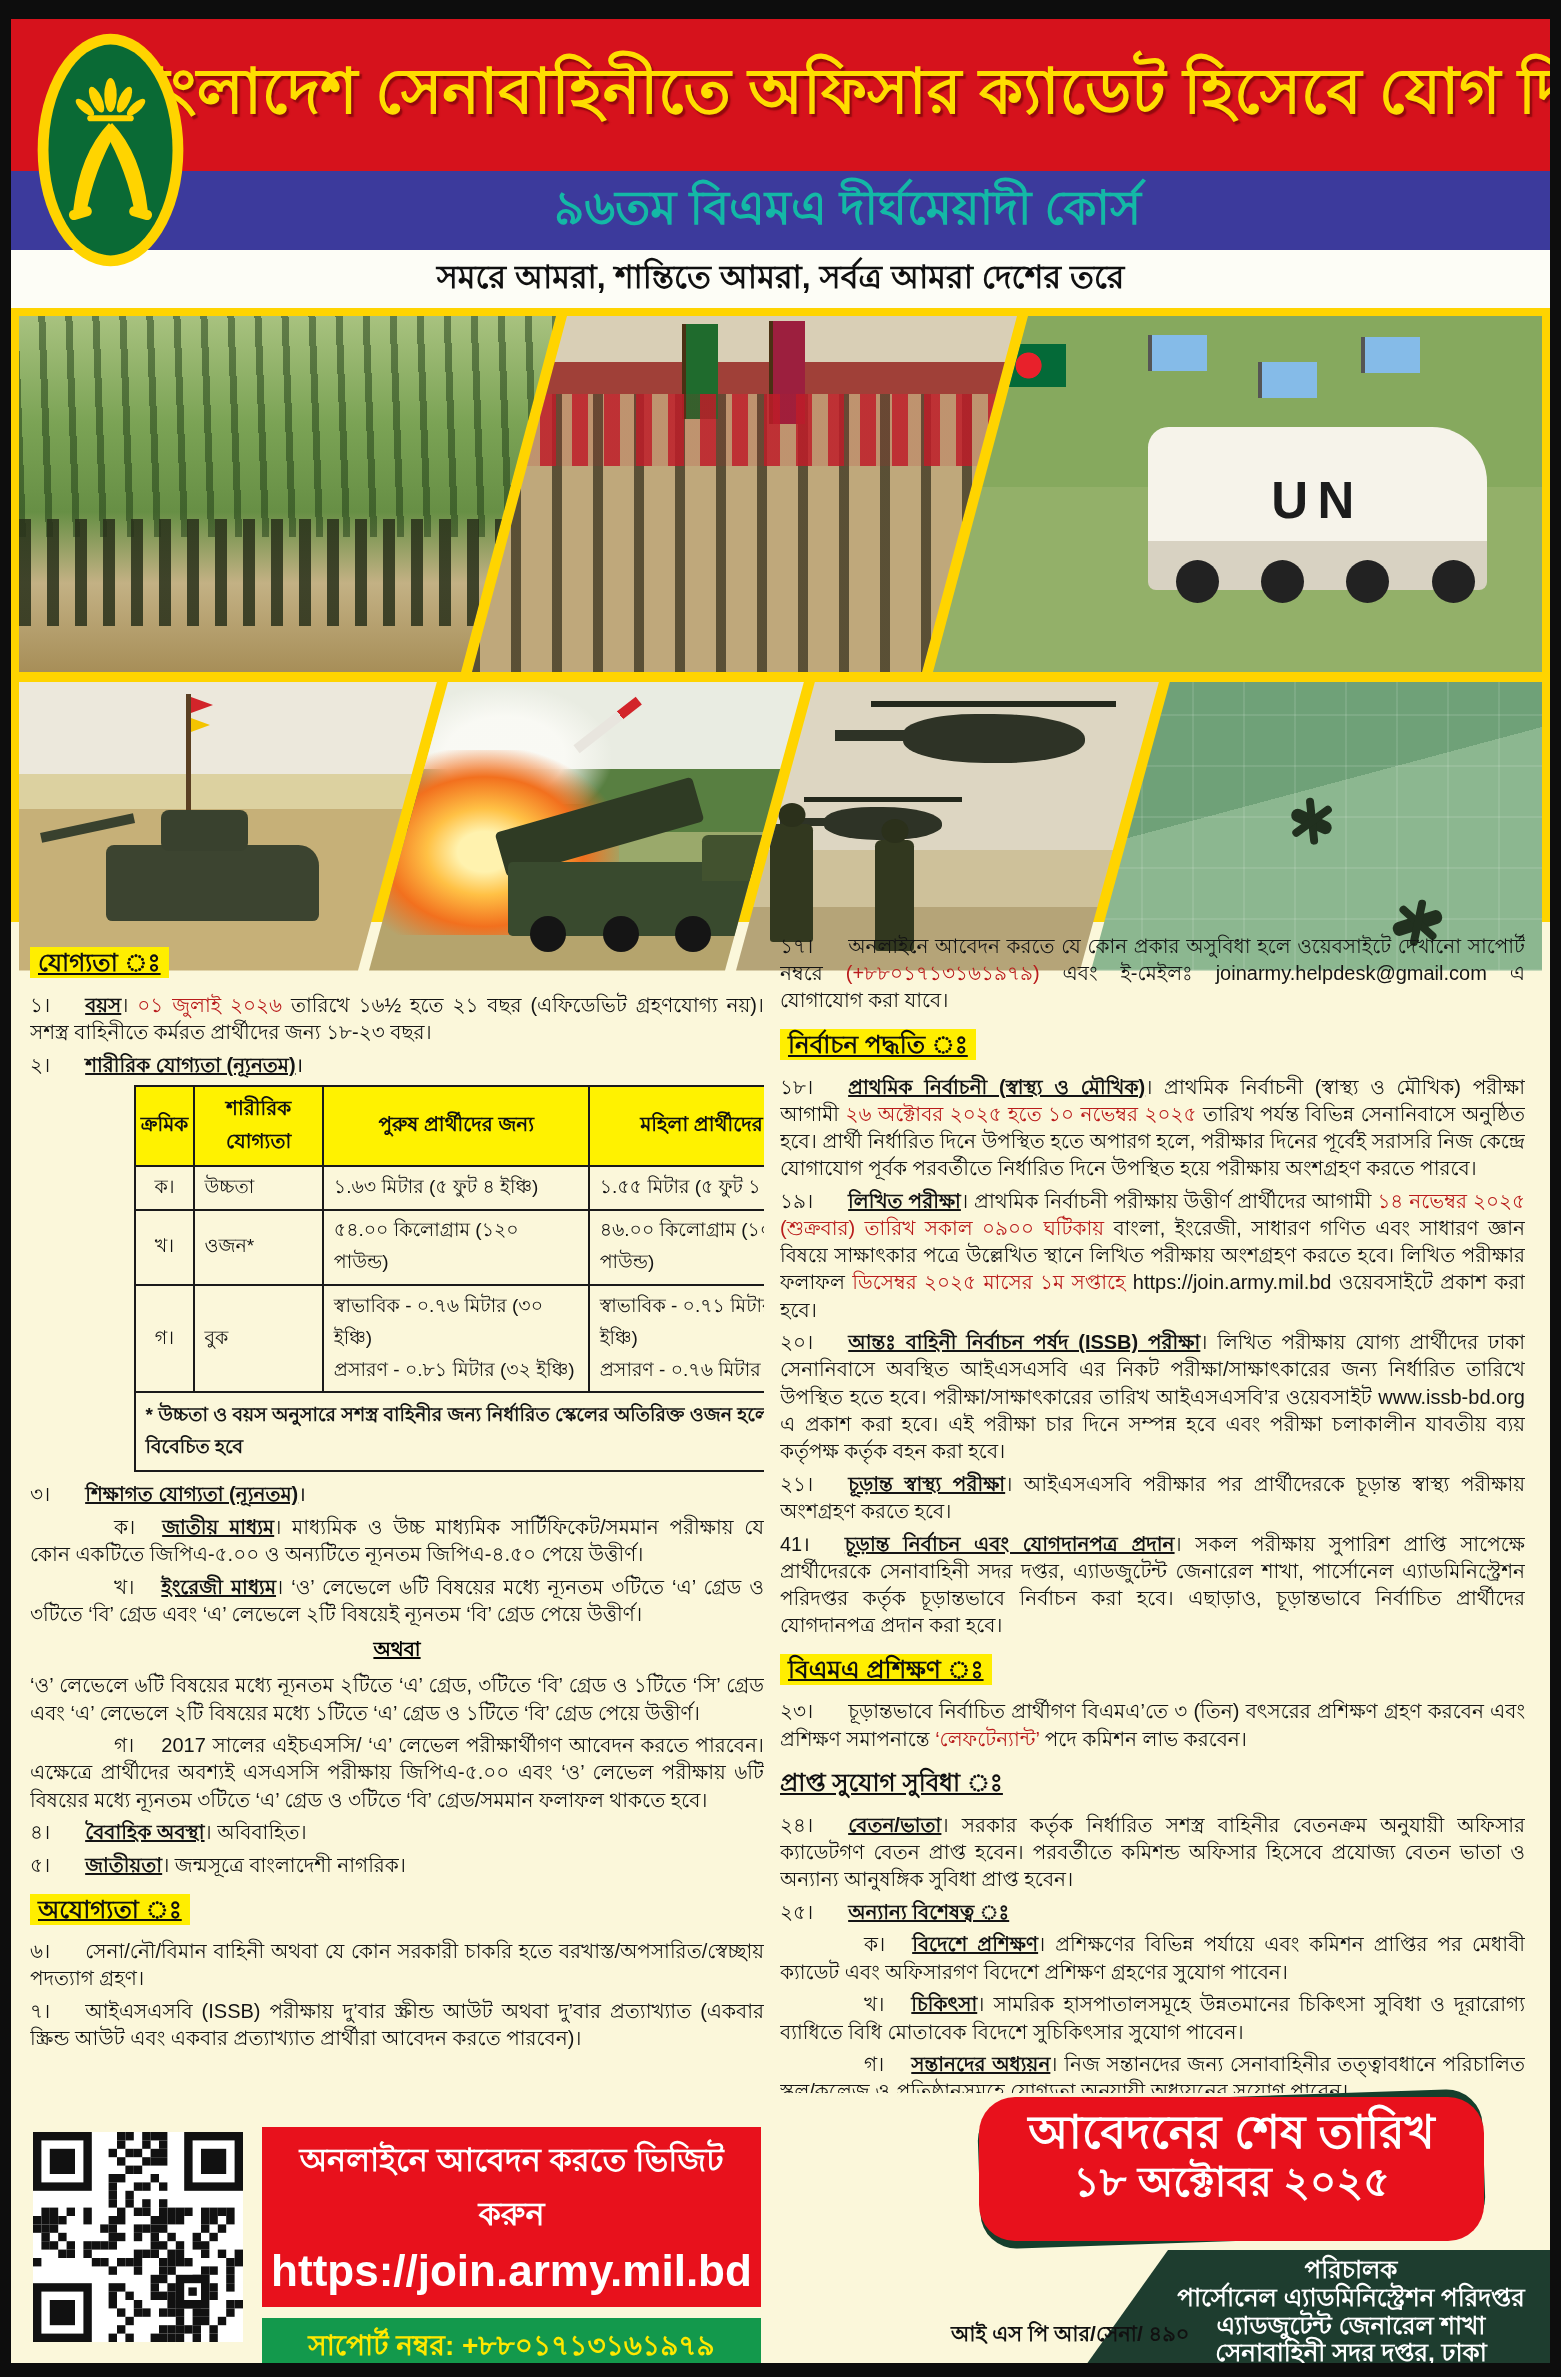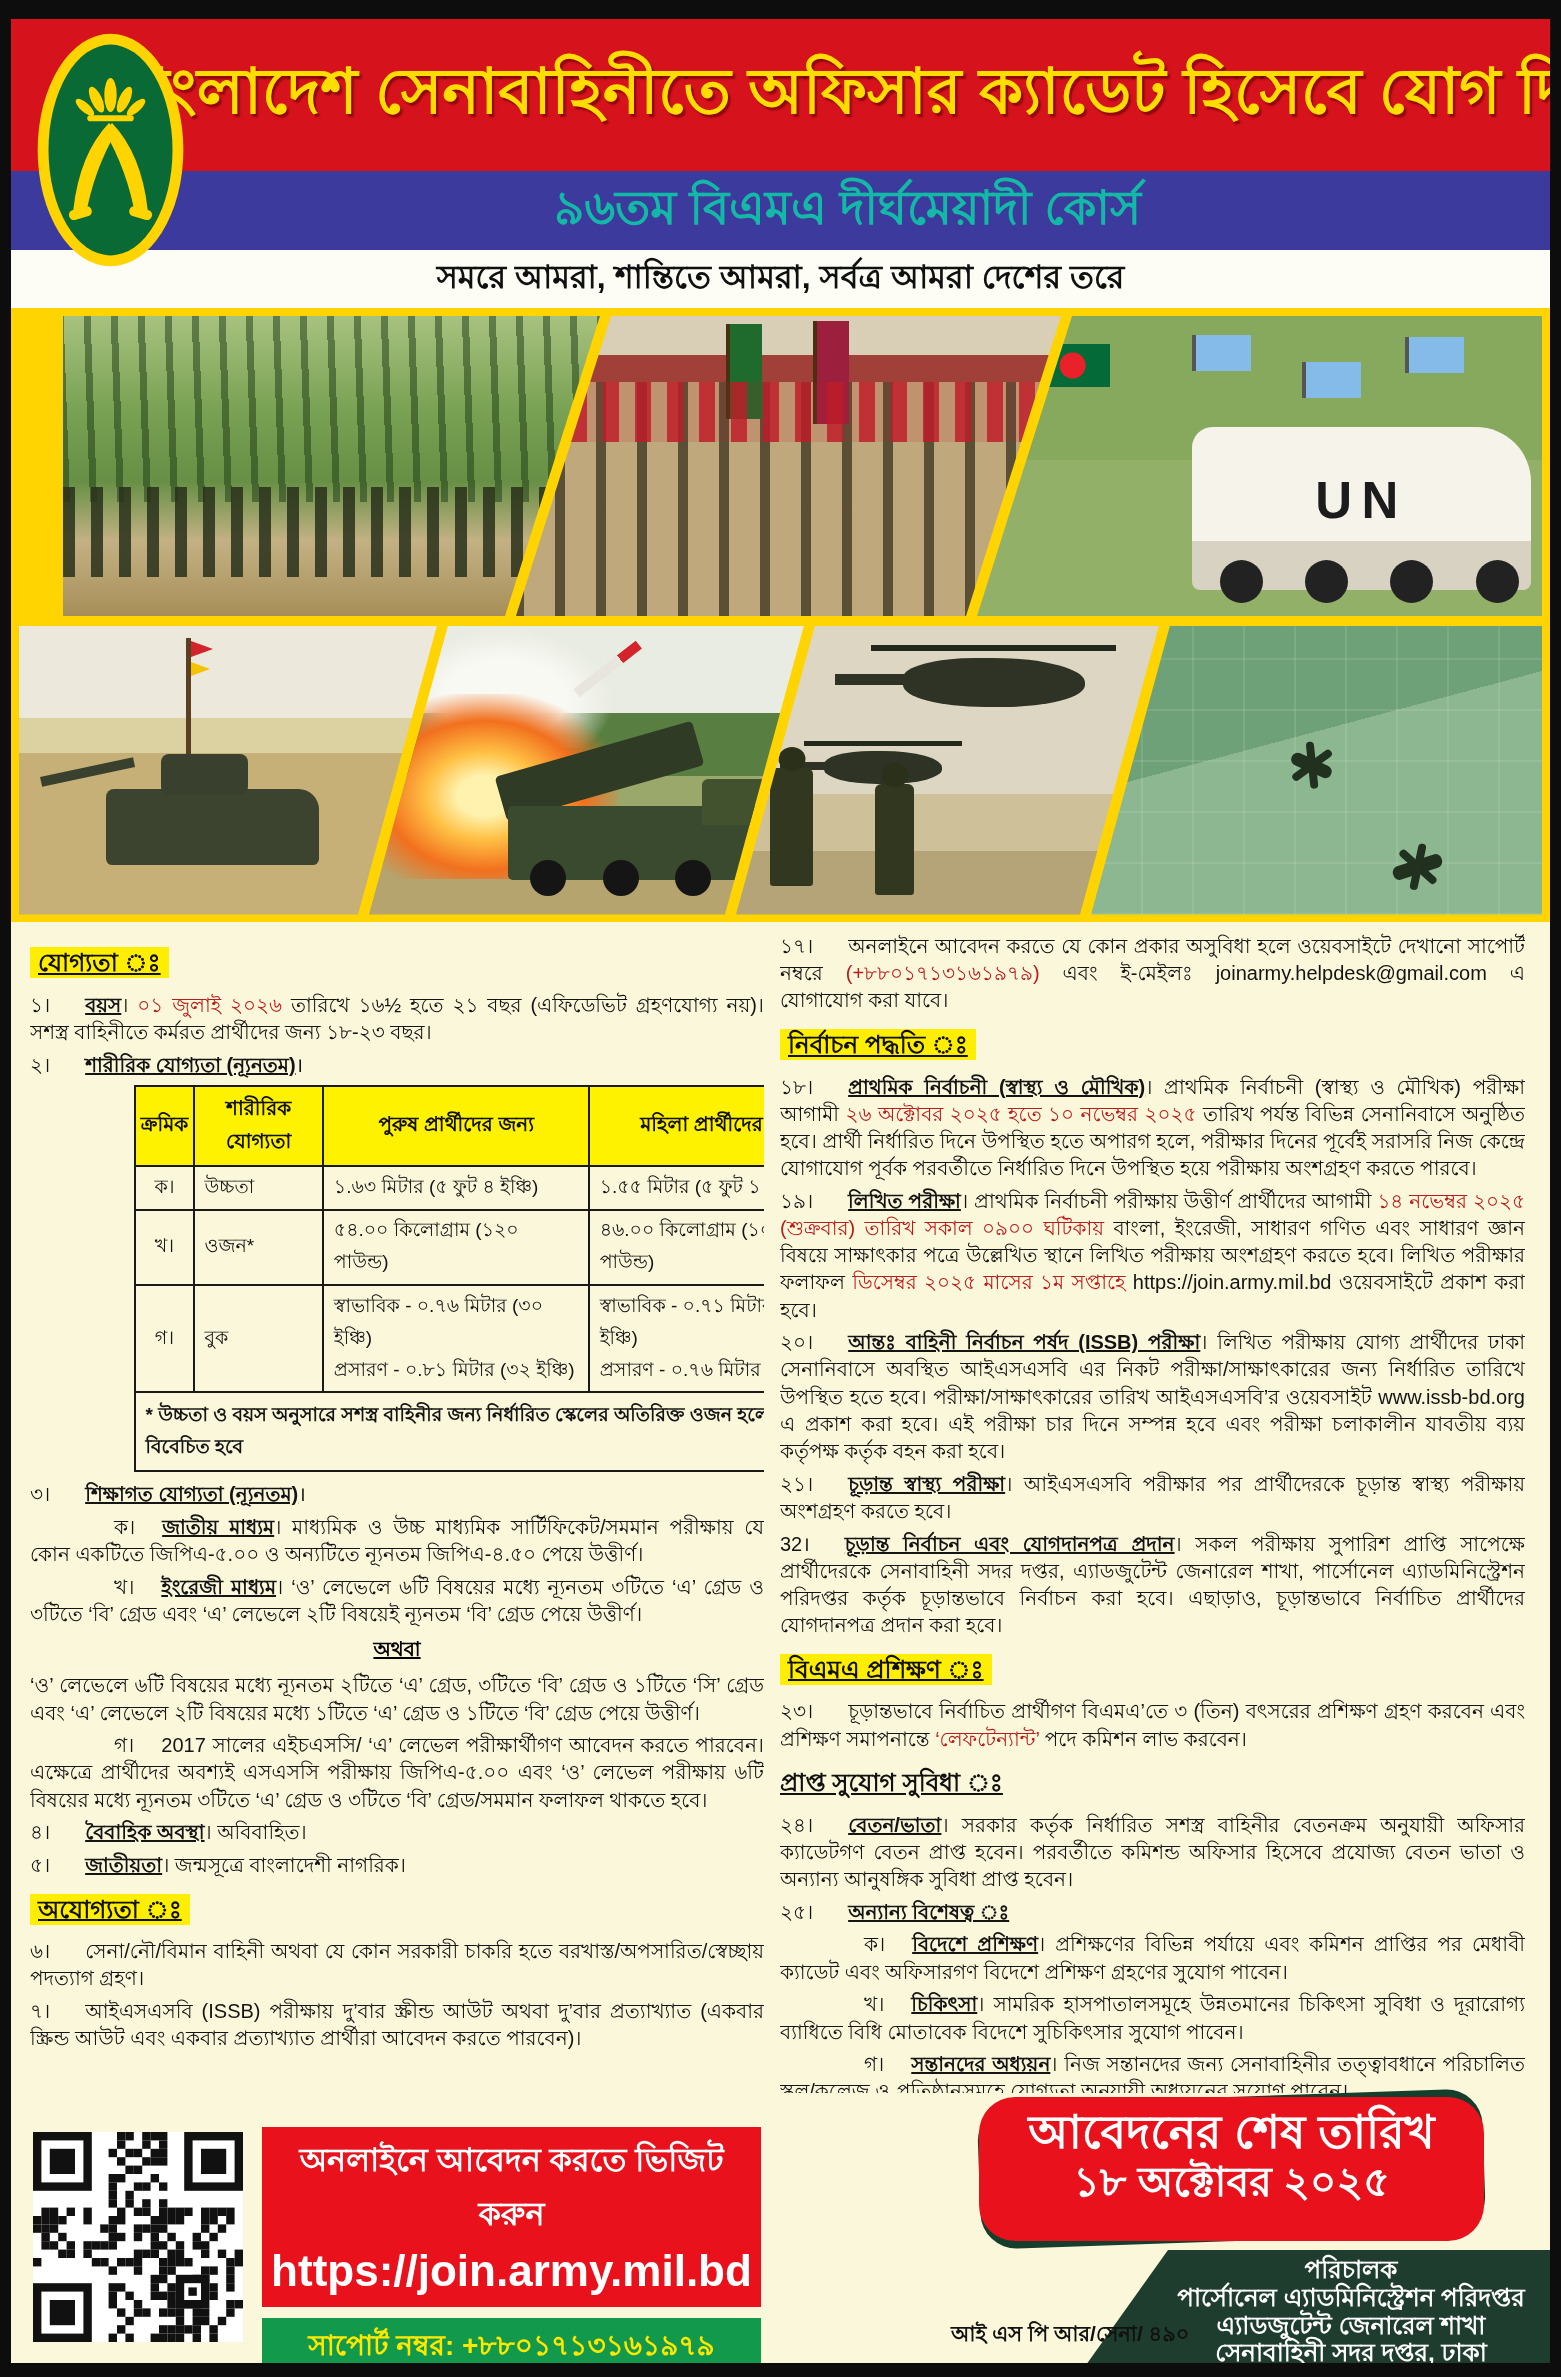--- a/index.html
+++ b/index.html
@@ -10,21 +10,21 @@
   .band-red{height:152px;background:#d6121c;display:flex;align-items:center;justify-content:center;padding-left:162px;}
   .title{font-size:63px;font-weight:bold;color:#ffdd00;text-shadow:2.4px 3.2px 1.6px rgba(90,0,0,.55);white-space:nowrap;}
   .band-blue{height:79px;background:#3c3a9c;display:flex;align-items:center;justify-content:center;padding-left:134px;}
   .course{font-size:47px;font-weight:bold;color:#14b8a6;white-space:nowrap;}
   .band-white{height:58px;background:#fdfdf6;display:flex;align-items:center;justify-content:center;}
   .motto{font-size:32px;font-weight:bold;color:#101010;white-space:nowrap;}
   .logo{position:absolute;left:22px;top:9.5px;width:155px;height:242px;z-index:9;}
   
   .collage{height:614px;background:#ffd400;padding:8px;box-sizing:border-box;}
   .crow{position:relative;overflow:hidden;}
-  .r1{height:300px;margin-bottom:9.5px;margin-left:44px;}
+  .r1{height:356px;margin-bottom:9.5px;}
   .r2{height:289px;}
   .photo{position:absolute;inset:0;}
   .photo i{position:absolute;display:block;}
   .p1{clip-path:polygon(0 0,537px 0,442px 100%,0 100%);
       background:linear-gradient(180deg,#a8c27f 0%,#7ba355 30%,#678f45 55%,#c3b184 75%,#a78e58 100%);}
   .p1::before{content:"";position:absolute;left:0;top:0;width:553px;height:62%;
       background:repeating-linear-gradient(88deg,rgba(27,56,20,.5) 0 7px,rgba(27,56,20,0) 7px 27px);}
   .p1::after{content:"";position:absolute;left:0;bottom:13%;width:537px;height:30%;
       background:repeating-linear-gradient(90deg,rgba(40,48,26,.85) 0 12px,rgba(0,0,0,0) 12px 28px);}
   .p2{clip-path:polygon(548px 0,998px 0,903px 100%,453px 100%);
@@ -257,21 +257,21 @@
         <p class="item"><span class="num">৬।</span><span>সেনা/নৌ/বিমান বাহিনী অথবা যে কোন সরকারী চাকরি হতে বরখাস্ত/অপসারিত/স্বেচ্ছায় পদত্যাগ গ্রহণ।</span></p>
         <p class="item"><span class="num">৭।</span><span>আইএসএসবি (ISSB) পরীক্ষায় দু’বার স্ক্রীন্ড আউট অথবা দু’বার প্রত্যাখ্যাত (একবার স্ক্রিন্ড আউট এবং একবার প্রত্যাখ্যাত প্রার্থীরা আবেদন করতে পারবেন)।</span></p>
       </div>
     <div id="right-col">
         <p class="item"><span class="num">১৭।</span><span>অনলাইনে আবেদন করতে যে কোন প্রকার অসুবিধা হলে ওয়েবসাইটে দেখানো সাপোর্ট নম্বরে </span><span class="r">(+৮৮০১৭১৩১৬১৯৭৯)</span><span> এবং ই-মেইলঃ joinarmy.helpdesk@gmail.com এ যোগাযোগ করা যাবে।</span></p>
         <div class="sec-h hl"><span>নির্বাচন পদ্ধতি ঃ</span></div>
         <p class="item"><span class="num">১৮।</span><span class="lu">প্রাথমিক নির্বাচনী (স্বাস্থ্য ও মৌখিক)</span><span>।  প্রাথমিক নির্বাচনী (স্বাস্থ্য ও মৌখিক) পরীক্ষা আগামী </span><span class="r">২৬ অক্টোবর ২০২৫ হতে ১০ নভেম্বর ২০২৫</span><span> তারিখ পর্যন্ত বিভিন্ন সেনানিবাসে অনুষ্ঠিত হবে। প্রার্থী নির্ধারিত দিনে উপস্থিত হতে অপারগ হলে, পরীক্ষার দিনের পূর্বেই সরাসরি নিজ কেন্দ্রে যোগাযোগ পূর্বক পরবর্তীতে নির্ধারিত দিনে উপস্থিত হয়ে পরীক্ষায় অংশগ্রহণ করতে পারবে।</span></p>
         <p class="item"><span class="num">১৯।</span><span class="lu">লিখিত পরীক্ষা</span><span>।  প্রাথমিক নির্বাচনী পরীক্ষায় উত্তীর্ণ প্রার্থীদের আগামী </span><span class="r">১৪ নভেম্বর ২০২৫ (শুক্রবার) তারিখ সকাল ০৯০০ ঘটিকায়</span><span> বাংলা, ইংরেজী, সাধারণ গণিত এবং সাধারণ জ্ঞান বিষয়ে সাক্ষাৎকার পত্রে উল্লেখিত স্থানে লিখিত পরীক্ষায় অংশগ্রহণ করতে হবে। লিখিত পরীক্ষার ফলাফল </span><span class="r">ডিসেম্বর ২০২৫ মাসের ১ম সপ্তাহে</span><span> https://join.army.mil.bd ওয়েবসাইটে প্রকাশ করা হবে।</span></p>
         <p class="item"><span class="num">২০।</span><span class="lu">আন্তঃ বাহিনী নির্বাচন পর্ষদ (ISSB) পরীক্ষা</span><span>।  লিখিত পরীক্ষায় যোগ্য প্রার্থীদের ঢাকা সেনানিবাসে অবস্থিত আইএসএসবি এর নিকট পরীক্ষা/সাক্ষাৎকারের জন্য নির্ধারিত তারিখে উপস্থিত হতে হবে। পরীক্ষা/সাক্ষাৎকারের তারিখ আইএসএসবি’র ওয়েবসাইট www.issb-bd.org এ প্রকাশ করা হবে। এই পরীক্ষা চার দিনে সম্পন্ন হবে এবং পরীক্ষা চলাকালীন যাবতীয় ব্যয় কর্তৃপক্ষ কর্তৃক বহন করা হবে।</span></p>
         <p class="item"><span class="num">২১।</span><span class="lu">চূড়ান্ত স্বাস্থ্য পরীক্ষা</span><span>।  আইএসএসবি পরীক্ষার পর প্রার্থীদেরকে চূড়ান্ত স্বাস্থ্য পরীক্ষায় অংশগ্রহণ করতে হবে।</span></p>
-        <p class="item"><span class="num">32।</span><span class="lu">চূড়ান্ত নির্বাচন এবং যোগদানপত্র প্রদান</span><span>।  সকল পরীক্ষায় সুপারিশ প্রাপ্তি সাপেক্ষে প্রার্থীদেরকে সেনাবাহিনী সদর দপ্তর, এ্যাডজুটেন্ট জেনারেল শাখা, পার্সোনেল এ্যাডমিনিস্ট্রেশন পরিদপ্তর কর্তৃক চূড়ান্তভাবে নির্বাচন করা হবে। এছাড়াও, চূড়ান্তভাবে নির্বাচিত প্রার্থীদের যোগদানপত্র প্রদান করা হবে।</span></p>
+        <p class="item"><span class="num">41।</span><span class="lu">চূড়ান্ত নির্বাচন এবং যোগদানপত্র প্রদান</span><span>।  সকল পরীক্ষায় সুপারিশ প্রাপ্তি সাপেক্ষে প্রার্থীদেরকে সেনাবাহিনী সদর দপ্তর, এ্যাডজুটেন্ট জেনারেল শাখা, পার্সোনেল এ্যাডমিনিস্ট্রেশন পরিদপ্তর কর্তৃক চূড়ান্তভাবে নির্বাচন করা হবে। এছাড়াও, চূড়ান্তভাবে নির্বাচিত প্রার্থীদের যোগদানপত্র প্রদান করা হবে।</span></p>
         <div class="sec-h hl"><span>বিএমএ প্রশিক্ষণ ঃ</span></div>
         <p class="item"><span class="num">২৩।</span><span>চূড়ান্তভাবে নির্বাচিত প্রার্থীগণ বিএমএ’তে ৩ (তিন) বৎসরের প্রশিক্ষণ গ্রহণ করবেন এবং প্রশিক্ষণ সমাপনান্তে </span><span class="r">‘লেফটেন্যান্ট’</span><span> পদে কমিশন লাভ করবেন।</span></p>
         <div class="sec-h"><span>প্রাপ্ত সুযোগ সুবিধা ঃ</span></div>
         <p class="item"><span class="num">২৪।</span><span class="lu">বেতন/ভাতা</span><span>।  সরকার কর্তৃক নির্ধারিত সশস্ত্র বাহিনীর বেতনক্রম অনুযায়ী অফিসার ক্যাডেটগণ বেতন প্রাপ্ত হবেন। পরবর্তীতে কমিশন্ড অফিসার হিসেবে প্রযোজ্য বেতন ভাতা ও অন্যান্য আনুষঙ্গিক সুবিধা প্রাপ্ত হবেন।</span></p>
         <p class="item"><span class="num">২৫।</span><span class="lu">অন্যান্য বিশেষত্ব ঃ</span></p>
         <p class="item sub"><span class="num">ক।</span><span class="lu">বিদেশে প্রশিক্ষণ</span><span>।  প্রশিক্ষণের বিভিন্ন পর্যায়ে এবং কমিশন প্রাপ্তির পর মেধাবী ক্যাডেট এবং অফিসারগণ বিদেশে প্রশিক্ষণ গ্রহণের সুযোগ পাবেন।</span></p>
         <p class="item sub"><span class="num">খ।</span><span class="lu">চিকিৎসা</span><span>।  সামরিক হাসপাতালসমূহে উন্নতমানের চিকিৎসা সুবিধা ও দূরারোগ্য ব্যাধিতে বিধি মোতাবেক বিদেশে সুচিকিৎসার সুযোগ পাবেন।</span></p>
         <p class="item sub"><span class="num">গ।</span><span class="lu">সন্তানদের অধ্যয়ন</span><span>।  নিজ সন্তানদের জন্য সেনাবাহিনীর তত্ত্বাবধানে পরিচালিত স্কুল/কলেজ ও প্রতিষ্ঠানসমূহে যোগ্যতা অনুযায়ী অধ্যয়নের সুযোগ পাবেন।</span></p>
       </div>
 

